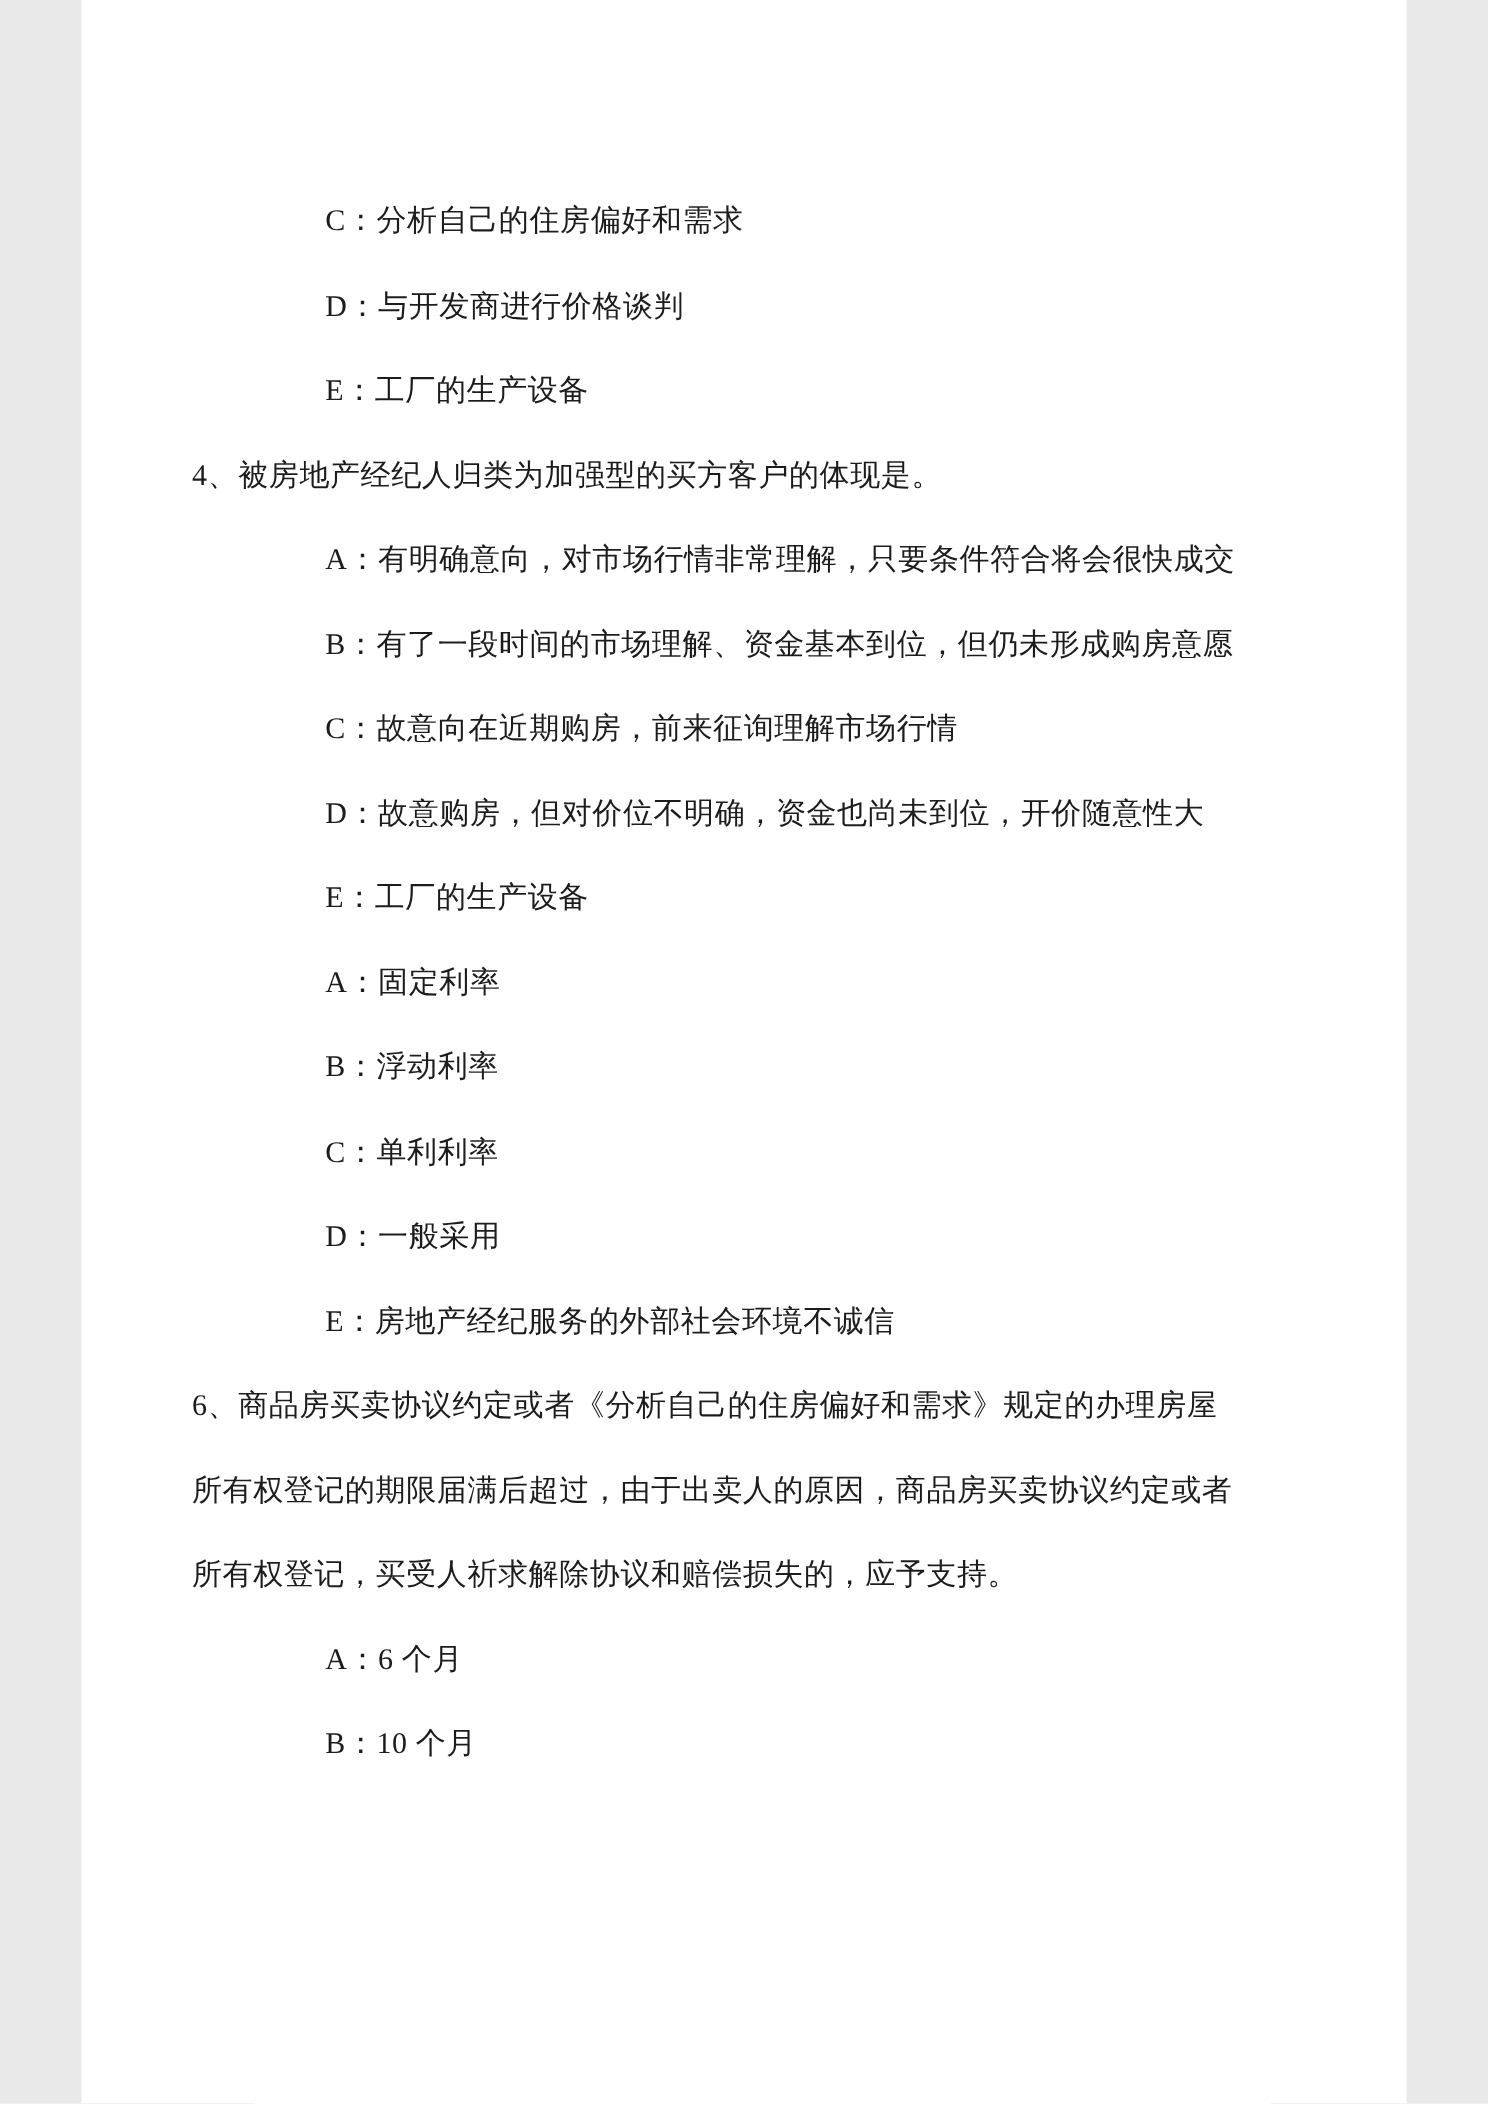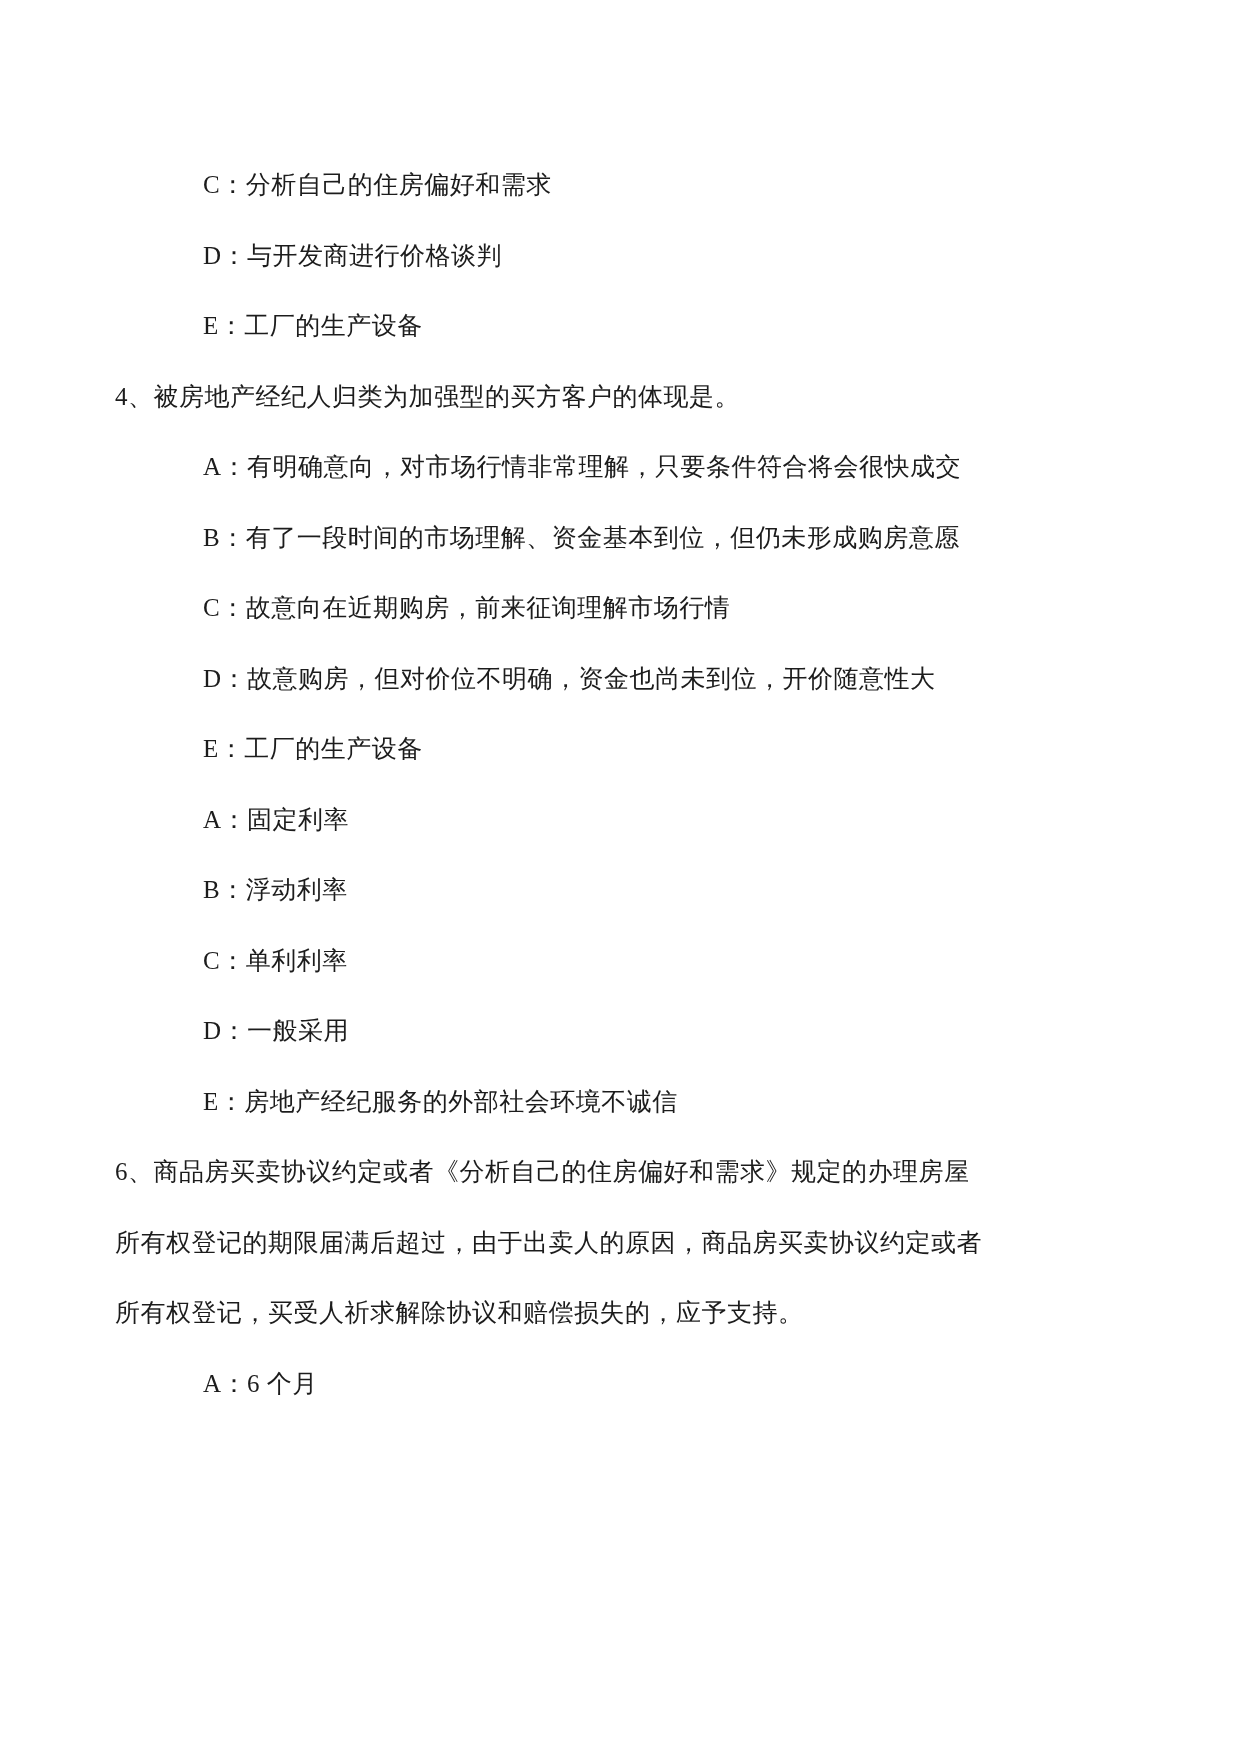--- a/index.html
+++ b/index.html
@@ -2,40 +2,40 @@
 <html lang="zh"><head>
 <meta charset="utf-8">
 <style>
   html, body {
     margin: 0;
     padding: 0;
     background: #e9e9e9;
   }
   .page {
     position: relative;
-    width: 1240px;
+    width: 1104px;
     height: 1753px;
     margin: 0 auto;
     background: #ffffff;
     overflow: hidden;
     font-family: "Liberation Serif", "DejaVu Serif", serif;
     color: #1c1c1c;
   }
   .doc {
     padding-top: 150px;
   }
   .line {
     height: 70.5px;
     line-height: 70.5px;
     font-size: 25px;
     white-space: pre;
     letter-spacing: 0.5px;
   }
   .line.question {
-    padding-left: 115px;
+    padding-left: 92px;
   }
   .line.option {
     padding-left: 203px;
   }
   .qnum {
     display: inline;
   }
 </style>
 </head>
 <body>
@@ -60,15 +60,16 @@
         <div class="line option"><span>B</span><span>：</span><span>浮动利率</span></div>
         <div class="line option"><span>C</span><span>：</span><span>单利利率</span></div>
         <div class="line option"><span>D</span><span>：</span><span>一般采用</span></div>
         <div class="line option"><span>E</span><span>：</span><span>房地产经纪服务的外部社会环境不诚信</span></div>
       </div>
       <div>
         <div class="line question"><span class="qnum">6、</span><span>商品房买卖协议约定或者《分析自己的住房偏好和需求》规定的办理房屋</span></div>
         <div class="line question"><span>所有权登记的期限届满后超过，由于出卖人的原因，商品房买卖协议约定或者</span></div>
         <div class="line question"><span>所有权登记，买受人祈求解除协议和赔偿损失的，应予支持。</span></div>
         <div class="line option"><span>A</span><span>：</span><span>6 个月</span></div>
+        <div class="line option"><span>B</span><span>：</span><span>10 个月</span></div>
       </div>
     </div>
 </div>
 
 </body></html>

